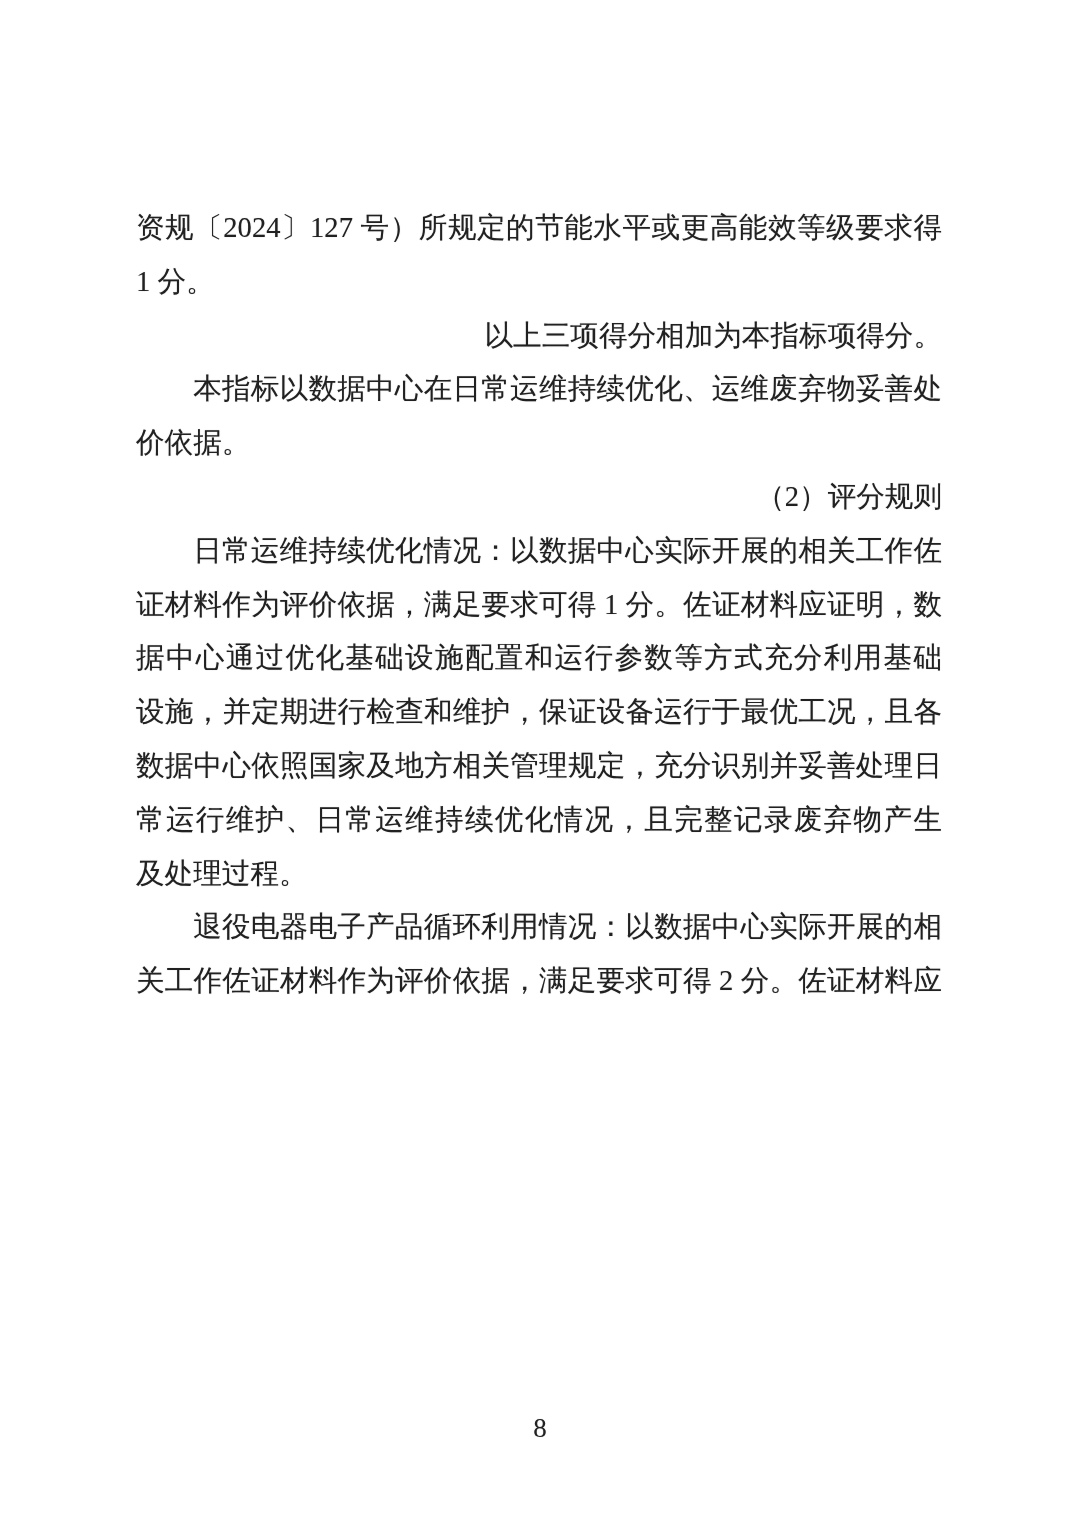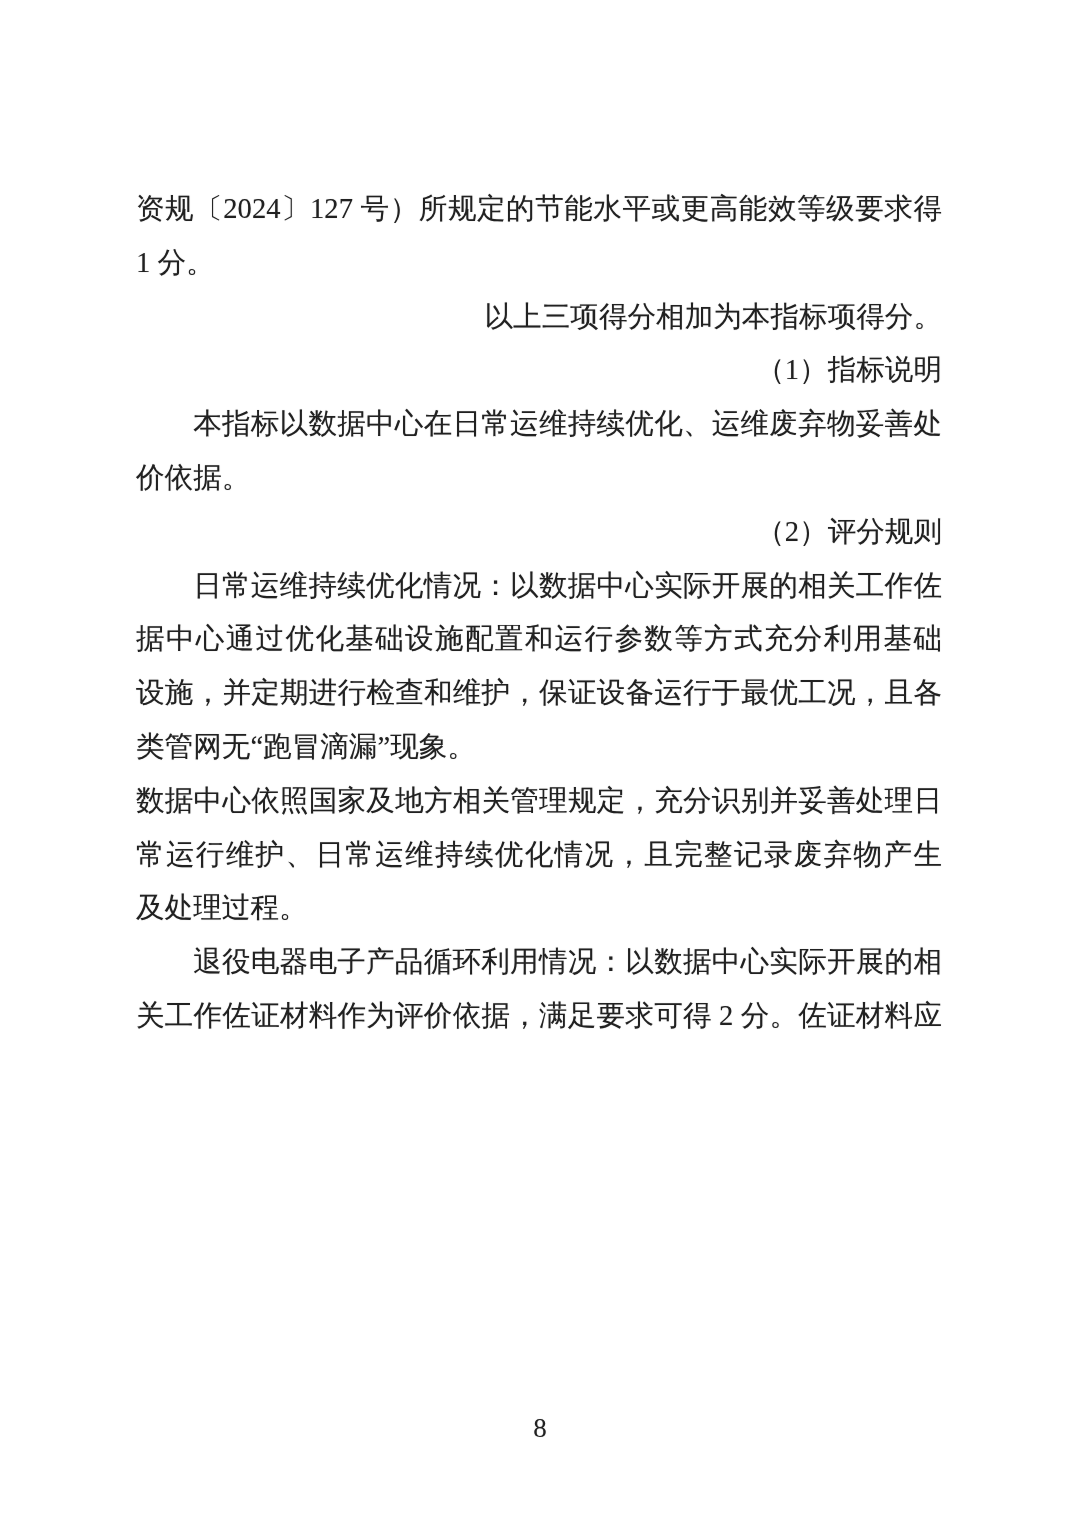--- a/index.html
+++ b/index.html
@@ -12,21 +12,21 @@
     width: 1080px;
     height: 1527px;
     background: #ffffff;
     overflow: hidden;
     font-family: "Liberation Serif", "DejaVu Serif", serif;
     color: #212121;
   }
   .text-block {
     position: absolute;
     left: 136px;
-    top: 182px;
+    top: 201px;
     width: 806px;
   }
   .line {
     font-size: 28.6px;
     line-height: 53.8px;
     height: 53.8px;
     text-align: left;
     white-space: normal;
     overflow: visible;
     color: #212121;
@@ -54,28 +54,27 @@
 </style>
 </head>
 <body>
 
 <div class="page">
   <div class="text-block">
 
   <div class="line justify">资规〔2024〕127 号）所规定的节能水平或更高能效等级要求得</div>
       <div class="line">1 分。</div>
       <div class="line indent">以上三项得分相加为本指标项得分。</div>
-      <div class="line indent">（1）指标说明</div>
       <div class="line indent justify">本指标以数据中心在日常运维持续优化、运维废弃物妥善处</div>
       <div class="line">价依据。</div>
       <div class="line indent">（2）评分规则</div>
       <div class="line indent justify">日常运维持续优化情况：以数据中心实际开展的相关工作佐</div>
+      <div class="line justify">证材料作为评价依据，满足要求可得 1 分。佐证材料应证明，数</div>
       <div class="line justify">据中心通过优化基础设施配置和运行参数等方式充分利用基础</div>
       <div class="line justify">设施，并定期进行检查和维护，保证设备运行于最优工况，且各</div>
-      <div class="line">类管网无“跑冒滴漏”现象。</div>
       <div class="line justify">数据中心依照国家及地方相关管理规定，充分识别并妥善处理日</div>
       <div class="line justify">常运行维护、日常运维持续优化情况，且完整记录废弃物产生</div>
       <div class="line">及处理过程。</div>
       <div class="line indent justify">退役电器电子产品循环利用情况：以数据中心实际开展的相</div>
       <div class="line justify">关工作佐证材料作为评价依据，满足要求可得 2 分。佐证材料应</div>
     </div>
   <div class="page-number">8</div>
 </div>
 
 </body></html>

